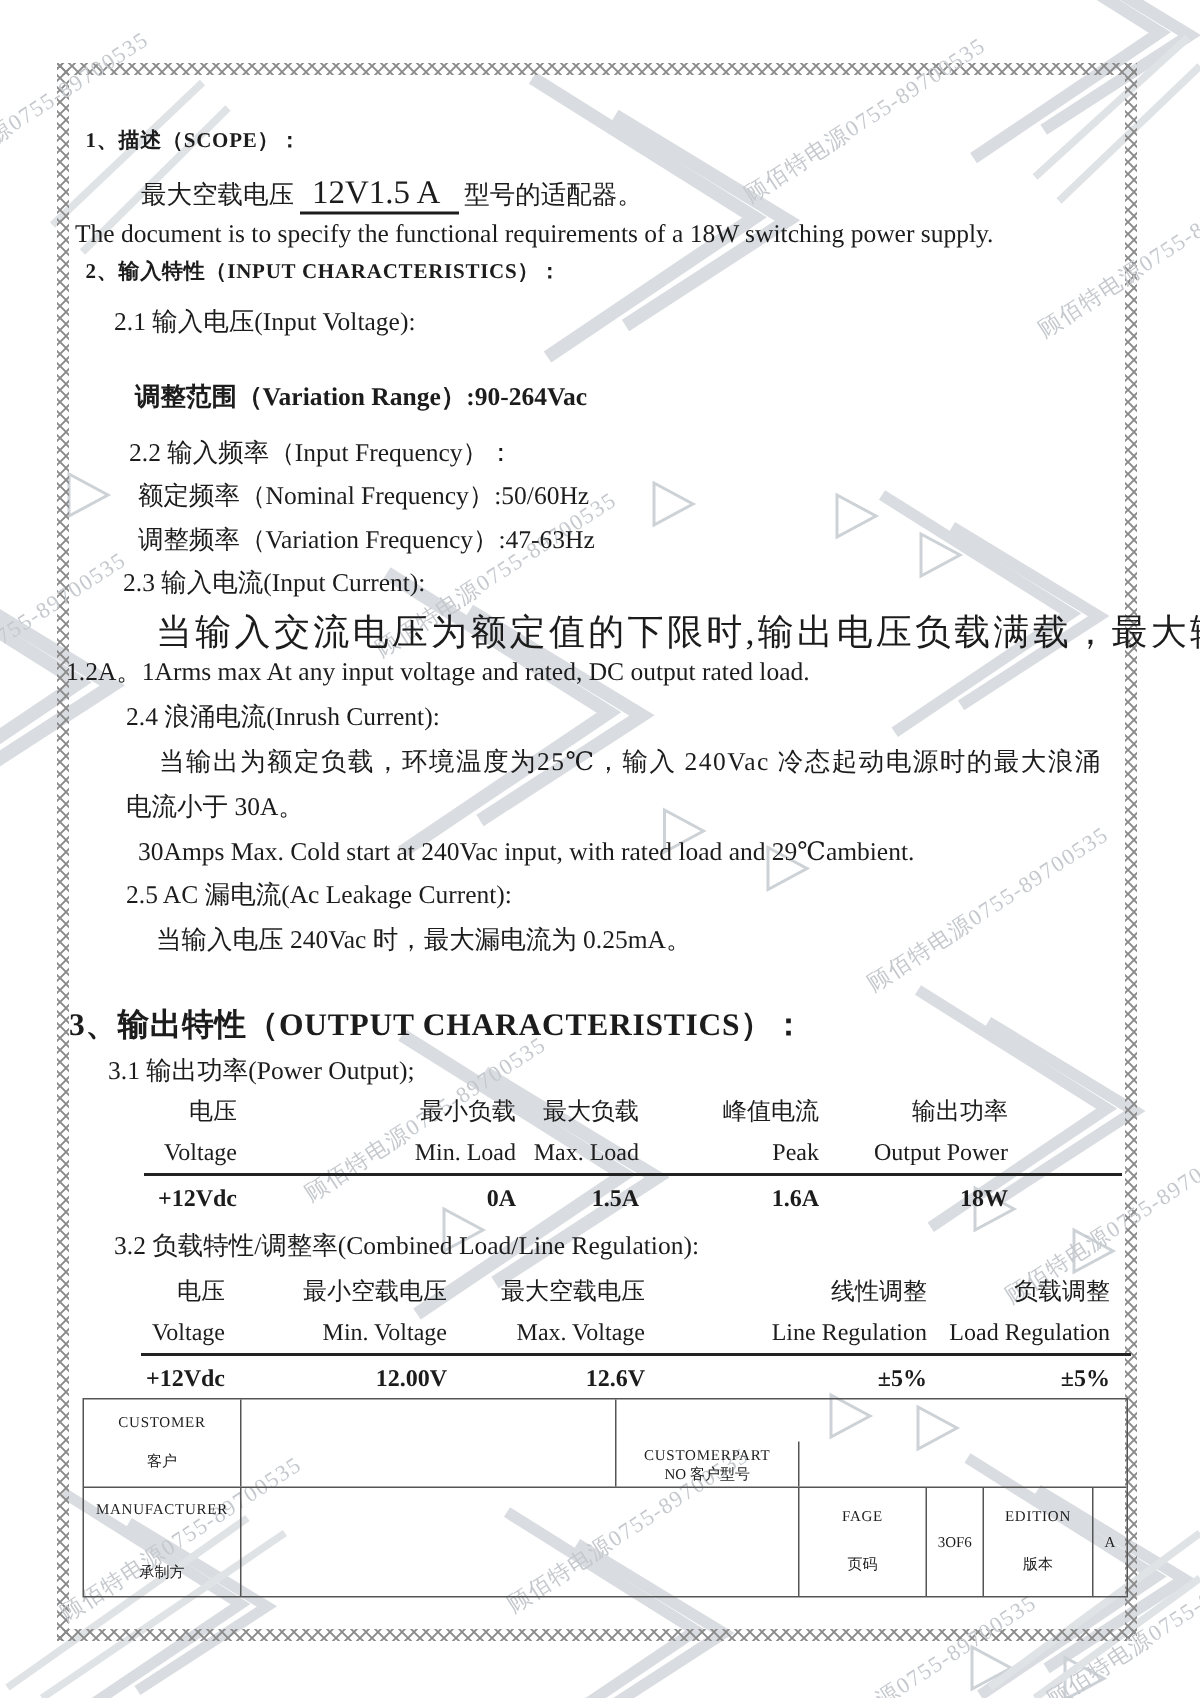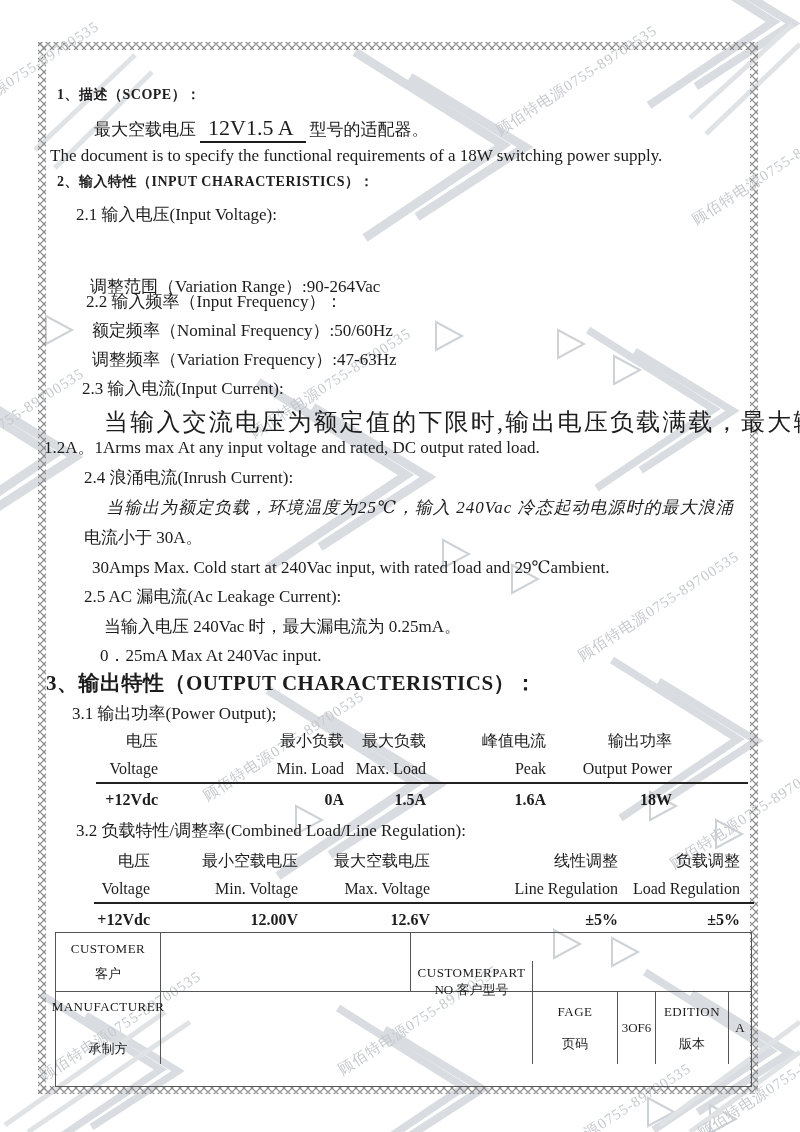--- a/index.html
+++ b/index.html
@@ -14,34 +14,34 @@
     position:absolute;white-space:nowrap;font-size:15px;color:#c5c9ce;
     letter-spacing:1px;transform:rotate(-33deg);transform-origin:0 50%;z-index:0;
   }
   
   #content{position:absolute;inset:0;z-index:2;}
   .ln{position:absolute;white-space:nowrap;font-size:17px;line-height:1.25;}
   .h12{font-size:14px;font-weight:bold;letter-spacing:.5px;}
   .h3s{font-size:21px;font-weight:bold;letter-spacing:.5px;}
   .model{font-size:22px;border-bottom:2px solid #1c1c1c;padding:0 12px 1px 8px;margin:0 4px;}
   .spread{font-size:24px;letter-spacing:2.2px;}
-  .spread2{letter-spacing:1px;font-style:italic;}
+  .spread2{letter-spacing:1px;}
   
   .spec{position:absolute;}
   .srow{display:grid;text-align:right;font-size:16px;white-space:nowrap;}
   #ptable{left:96px;top:731px;width:652px;}
   #ptable .srow{grid-template-columns:62px 186px 82px 120px 126px 1fr;}
   #rtable{left:94px;top:851px;width:660px;}
   #rtable .srow{grid-template-columns:56px 148px 132px 188px 122px 1fr;}
   .srow.en{margin-top:8px;border-bottom:2px solid #222;padding-bottom:4px;}
   .srow.vals{margin-top:7px;font-weight:bold;}
   
   #ftable{
-    position:absolute;left:55px;top:932px;width:697px;height:155px;
-    border:1px solid #555;box-sizing:border-box;font-size:13px;z-index:2;background:transparent;
+    position:absolute;left:55px;top:932px;width:697px;height:133px;
+    border:1px solid #555;box-sizing:border-box;font-size:10px;z-index:2;background:transparent;
   }
   .frow{display:flex;box-sizing:border-box;}
   .frow.r1{height:59px;border-bottom:1px solid #555;}
   .frow.r2{height:72px;}
   .fcell{
     border-right:1px solid #555;box-sizing:border-box;display:flex;flex-direction:column;
     justify-content:space-around;align-items:center;text-align:center;padding:4px 2px;
   }
   .fcell:last-child{border-right:none;}
   .fcell .en{letter-spacing:.5px;}
@@ -121,34 +121,33 @@
   <div id="content">
 
     <div class="ln h12" style="left:57px;top:86px;">1、描述（SCOPE）：</div>
     <div class="ln" style="left:94px;top:114px;">
       <span>最大空载电压</span><span class="model">12V1.5 A</span><span>型号的适配器。</span>
     </div>
     <div class="ln" style="left:50px;top:145px;">The document is to specify the functional requirements of a 18W switching power supply.</div>
 
     <div class="ln h12" style="left:57px;top:173px;">2、输入特性（INPUT CHARACTERISTICS）：</div>
     <div class="ln" style="left:76px;top:204px;">2.1 输入电压(Input Voltage):</div>
-    <div class="ln" style="left:90px;top:276px;">调整范围（Variation Range）:90-264Vac</div>
+    <div class="ln" style="left:90px;top:254px;font-weight:bold;">调整范围（Variation Range）:90-264Vac</div>
     <div class="ln" style="left:86px;top:291px;">2.2 输入频率（Input Frequency）：</div>
     <div class="ln" style="left:92px;top:320px;">额定频率（Nominal Frequency）:50/60Hz</div>
     <div class="ln" style="left:92px;top:349px;">调整频率（Variation Frequency）:47-63Hz</div>
     <div class="ln" style="left:82px;top:378px;">2.3 输入电流(Input Current):</div>
     <div class="ln spread" style="left:104px;top:407px;">当输入交流电压为额定值的下限时,输出电压负载满载，最大输入交流电流</div>
     <div class="ln" style="left:44px;top:437px;">1.2A。1Arms max At any input voltage and rated, DC output rated load.</div>
     <div class="ln" style="left:84px;top:467px;">2.4 浪涌电流(Inrush Current):</div>
     <div class="ln spread2" style="left:106px;top:497px;">当输出为额定负载，环境温度为25℃，输入 240Vac 冷态起动电源时的最大浪涌</div>
     <div class="ln" style="left:84px;top:527px;">电流小于 30A。</div>
     <div class="ln" style="left:92px;top:557px;">30Amps Max. Cold start at 240Vac input, with rated load and 29℃ambient.</div>
     <div class="ln" style="left:84px;top:586px;">2.5 AC 漏电流(Ac Leakage Current):</div>
     <div class="ln" style="left:104px;top:616px;">当输入电压 240Vac 时，最大漏电流为 0.25mA。</div>
-    <div class="ln" style="left:100px;top:645px;">0．25mA Max At 240Vac input.</div>
 
     <div class="ln h3s" style="left:46px;top:670px;">3、输出特性（OUTPUT CHARACTERISTICS）：</div>
     <div class="ln" style="left:72px;top:703px;">3.1 输出功率(Power Output);</div>
 
     <div id="ptable" class="spec">
       <div class="srow cn">
         <span>电压</span>
         <span>最小负载</span>
         <span>最大负载</span>
         <span>峰值电流</span>

